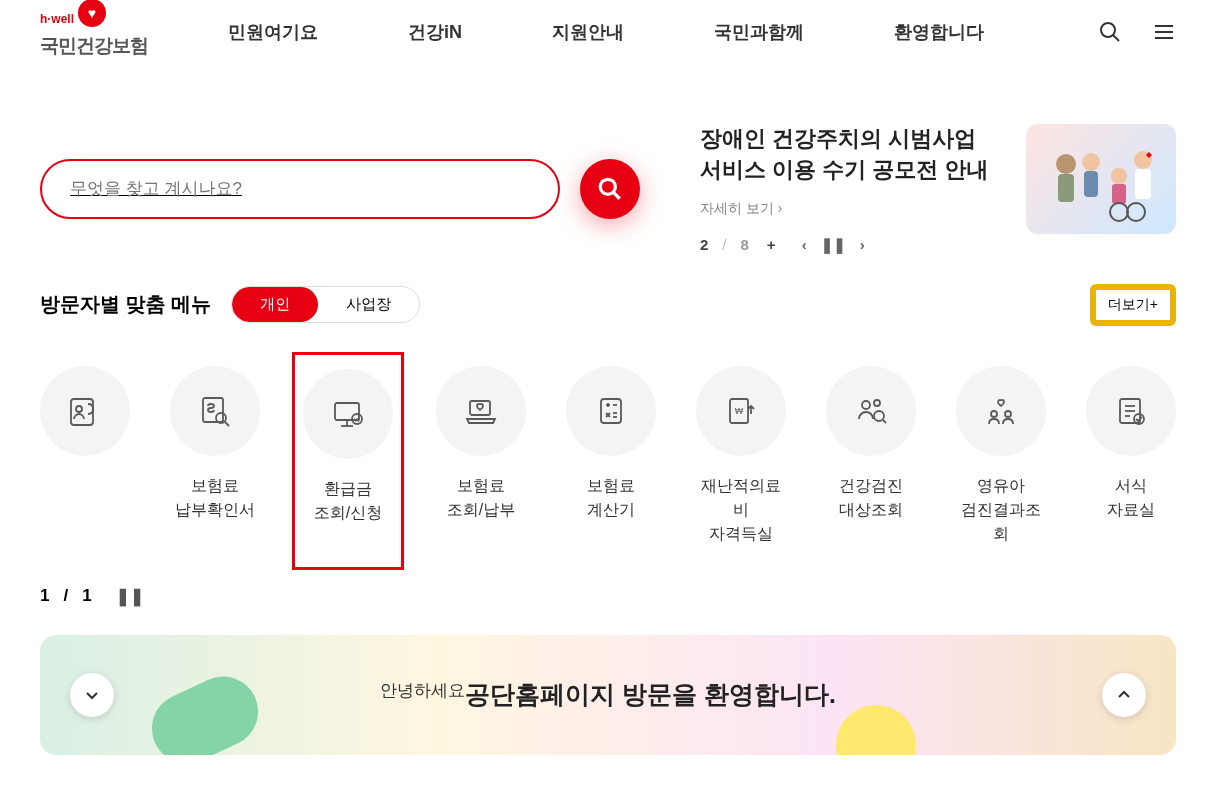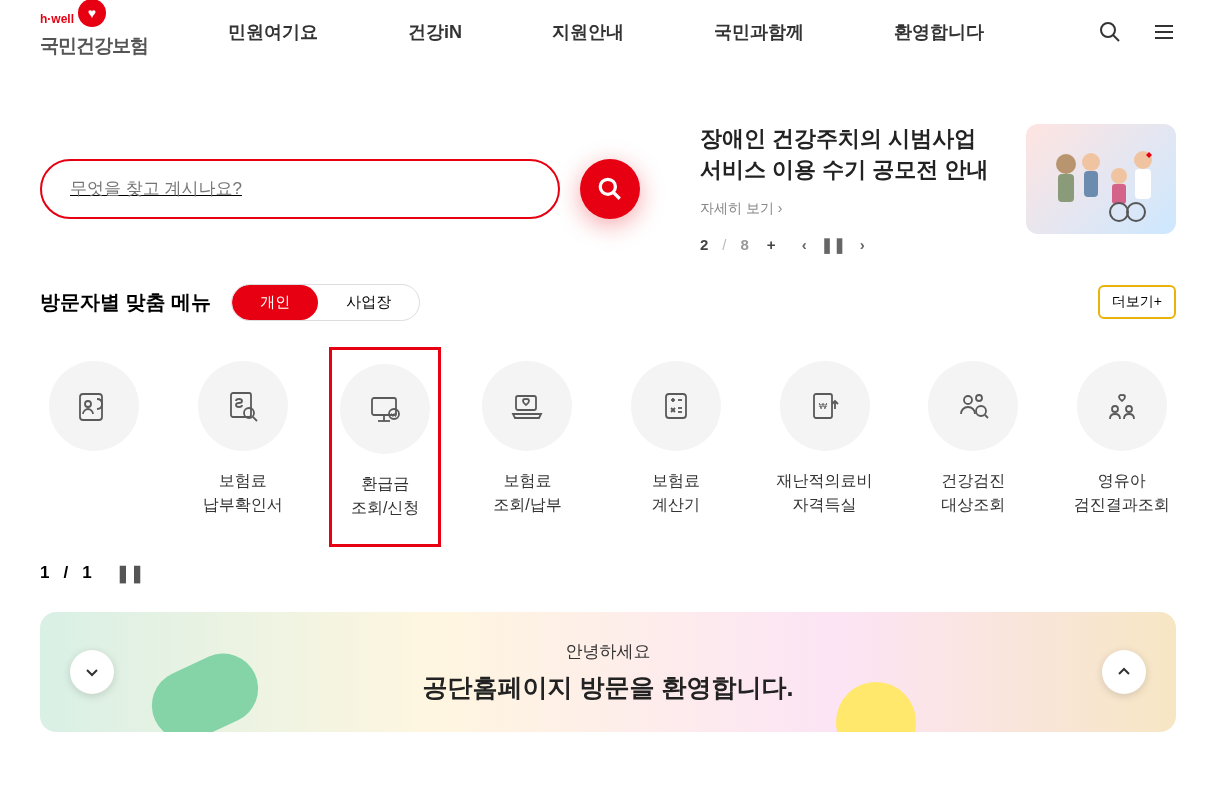--- a/index.html
+++ b/index.html
@@ -30,31 +30,31 @@
 .promo-ctrl .total { color: #999; }
 .ctrl-icon { cursor: pointer; color: #666; }
 .promo-img { width: 150px; height: 110px; background: linear-gradient(135deg,#ffe4e1,#cde8ff); border-radius: 12px; display: flex; align-items: center; justify-content: center; }
 
 .menu-section { padding: 10px 40px 20px; }
 .menu-head { display: flex; align-items: center; gap: 20px; }
 .menu-title { font-size: 20px; font-weight: bold; }
 .toggle { display: flex; border: 1px solid #ddd; border-radius: 20px; overflow: hidden; }
 .toggle-item { padding: 8px 28px; font-size: 15px; cursor: pointer; }
 .toggle-item.active { background: #e60012; color: #fff; border-radius: 20px; }
-.more-btn { margin-left: auto; padding: 6px 12px; border: 2px solid #eab308; border-radius: 6px; font-size: 14px; cursor: pointer; }
+.more-btn { margin-left: auto; padding: 6px 12px; border: 6px solid #eab308; border-radius: 6px; font-size: 14px; cursor: pointer; }
 
 .menu-grid { display: flex; gap: 40px; margin-top: 40px; justify-content: space-between; }
 .menu-item { display: flex; flex-direction: column; align-items: center; gap: 18px; cursor: pointer; width: 120px; }
 .menu-icon { width: 90px; height: 90px; border-radius: 50%; background: #f4f4f4; display: flex; align-items: center; justify-content: center; color: #5a5a5a; }
 .menu-label { font-size: 16px; text-align: center; line-height: 1.5; color: #333; white-space: pre-line; }
 .highlight-box { border: 3px solid #e60012; padding: 14px 8px 24px; margin: -14px -8px -24px; }
 
 .slide-ctrl { padding: 20px 40px; display: flex; align-items: center; gap: 14px; font-size: 17px; font-weight: bold; }
 
-.banner { margin: 8px 40px 20px; height: 120px; border-radius: 16px; background: linear-gradient(90deg, #d9f0e5 0%, #fff6e0 35%, #fce4f5 70%, #f7e6c4 100%); position: relative; display: flex; flex-direction: column; align-items: center; justify-content: center; overflow: hidden; }
+.banner { margin: 8px 40px 20px; height: 120px; border-radius: 16px; background: linear-gradient(90deg, #d9f0e5 0%, #fff6e0 35%, #fce4f5 70%, #f7e6c4 100%); position: relative; display: flex; flex-direction: row; align-items: center; justify-content: center; overflow: hidden; }
 .banner-shape1 { position: absolute; width: 110px; height: 70px; background: #85d4a8; border-radius: 60px; left: 110px; top: 50px; transform: rotate(-25deg); }
 .banner-shape2 { position: absolute; width: 80px; height: 80px; background: #ffe86b; border-radius: 50%; right: 260px; bottom: -30px; }
 .banner-small { font-size: 17px; color: #333; margin-bottom: 8px; }
 .banner-big { font-size: 25px; font-weight: bold; color: #222; }
 .circle-btn { position: absolute; width: 44px; height: 44px; border-radius: 50%; background: #fff; box-shadow: 0 2px 8px rgba(0,0,0,0.15); display: flex; align-items: center; justify-content: center; cursor: pointer; }
 .circle-left { left: 30px; }
 .circle-right { right: 30px; }
 </style>
 </head>
 <body>
@@ -236,20 +236,34 @@
             <path d="M16 10 c0-1 1-2 2-2 s1 1 1 1 0-1 1-1 2 1 2 2 c0 2-3 4-3 4 s-3-2-3-4"></path>
             <circle cx="12" cy="22" r="3"></circle>
             <circle cx="26" cy="22" r="3"></circle>
             <path d="M7 32 c0-3 2-5 5-5 s5 2 5 5"></path>
             <path d="M21 32 c0-3 2-5 5-5 s5 2 5 5"></path>
           </svg>
         </div>
       <div class="menu-label">영유아
 검진결과조회</div>
     </div>
+    <div class="menu-item">
+      <div class="menu-icon">
+          <svg width="38" height="38" viewBox="0 0 38 38" fill="none" stroke="currentColor" stroke-width="1.8">
+            <rect x="8" y="7" width="20" height="24" rx="2"></rect>
+            <line x1="13" y1="14" x2="23" y2="14"></line>
+            <line x1="13" y1="19" x2="23" y2="19"></line>
+            <line x1="13" y1="24" x2="18" y2="24"></line>
+            <circle cx="27" cy="27" r="5"></circle>
+            <path d="M24 27 l2 2 l4-4"></path>
+          </svg>
+        </div>
+      <div class="menu-label">서식
+자료실</div>
+    </div>
   </div>
 </div>
 
 <div class="slide-ctrl">
   <span>1</span>
   <span>/</span>
   <span>1</span>
   <span style="margin-left:10px;color:#555;">❚❚</span>
 </div>
 

